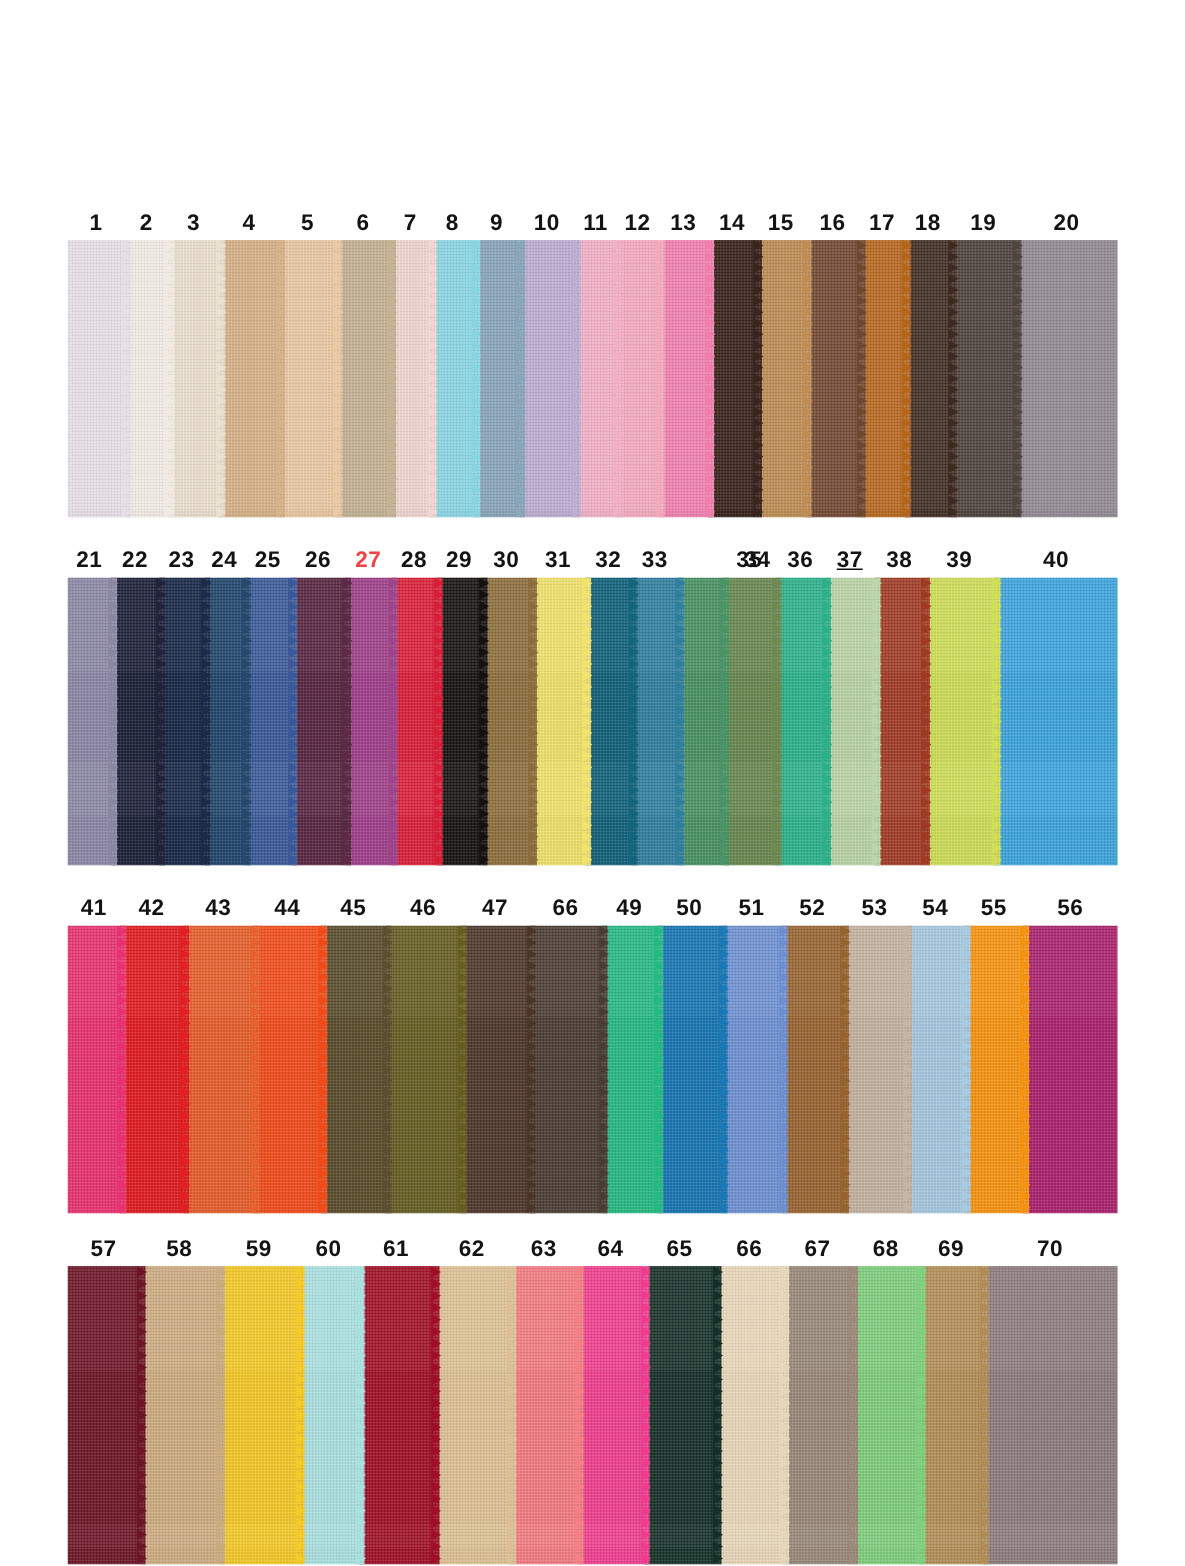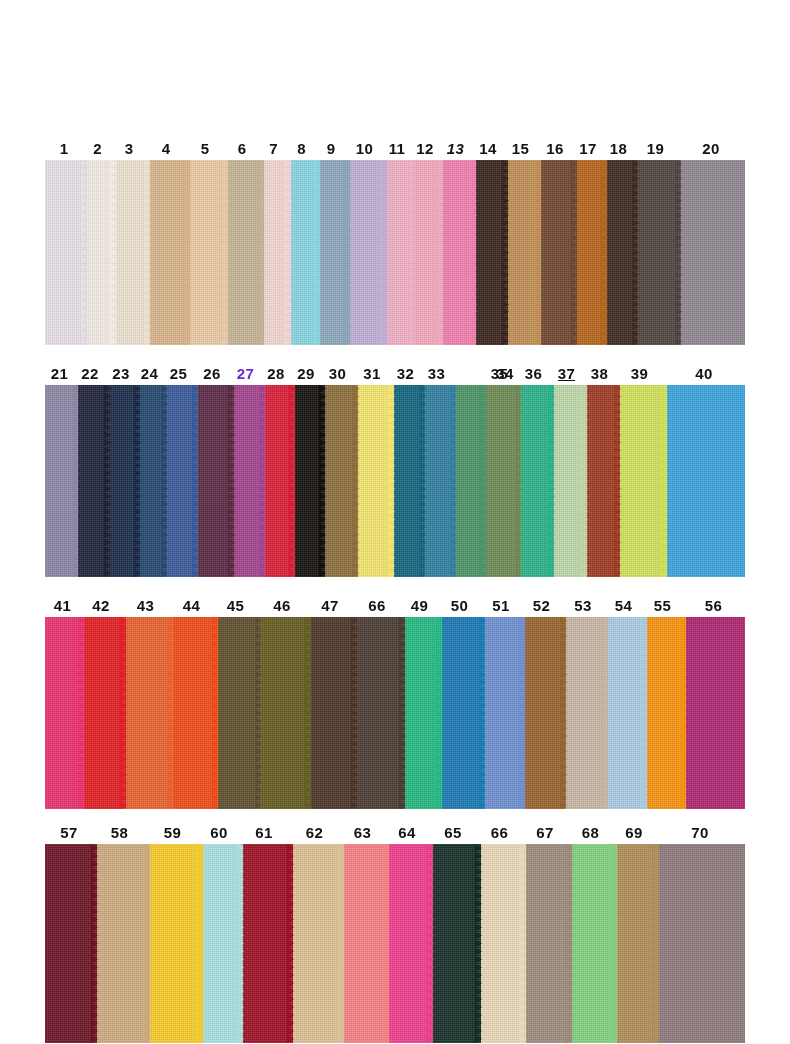--- a/index.html
+++ b/index.html
@@ -128,21 +128,21 @@
         <div class="lbl" style="left: 129px; color: rgb(19, 19, 19);">3</div>
         <div class="lbl" style="left: 166px; color: rgb(19, 19, 19);">4</div>
         <div class="lbl" style="left: 205px; color: rgb(19, 19, 19);">5</div>
         <div class="lbl" style="left: 242px; color: rgb(19, 19, 19);">6</div>
         <div class="lbl" style="left: 273.5px; color: rgb(19, 19, 19);">7</div>
         <div class="lbl" style="left: 301.5px; color: rgb(19, 19, 19);">8</div>
         <div class="lbl" style="left: 331px; color: rgb(19, 19, 19);">9</div>
         <div class="lbl" style="left: 364.5px; color: rgb(19, 19, 19);">10</div>
         <div class="lbl" style="left: 397px; color: rgb(19, 19, 19);">11</div>
         <div class="lbl" style="left: 425px; color: rgb(19, 19, 19);">12</div>
-        <div class="lbl" style="left: 455.5px; color: rgb(19, 19, 19); font-style: italic;">13</div>
+        <div class="lbl" style="left: 455.5px; color: rgb(19, 19, 19);">13</div>
         <div class="lbl" style="left: 488px; color: rgb(19, 19, 19);">14</div>
         <div class="lbl" style="left: 520.5px; color: rgb(19, 19, 19);">15</div>
         <div class="lbl" style="left: 555px; color: rgb(19, 19, 19);">16</div>
         <div class="lbl" style="left: 588px; color: rgb(19, 19, 19);">17</div>
         <div class="lbl" style="left: 618.5px; color: rgb(19, 19, 19); text-align: center;">18</div>
         <div class="lbl" style="left: 655.5px; color: rgb(19, 19, 19);">19</div>
         <div class="lbl" style="left: 711px; color: rgb(19, 19, 19);">20</div>
       </div>
       <div class="strip" style="height: 185px;">
         <div class="row-bg" style="background: rgb(238, 244, 246);"></div>
@@ -245,21 +245,21 @@
       </div>
     </div>
     <div class="block" style="top: 363px;">
       <div class="labels">
         <div class="lbl" style="left: 59.5px; color: rgb(19, 19, 19);">21</div>
         <div class="lbl" style="left: 90px; color: rgb(19, 19, 19);">22</div>
         <div class="lbl" style="left: 121px; color: rgb(19, 19, 19);">23</div>
         <div class="lbl" style="left: 149.5px; color: rgb(19, 19, 19);">24</div>
         <div class="lbl" style="left: 178.5px; color: rgb(19, 19, 19);">25</div>
         <div class="lbl" style="left: 212px; color: rgb(19, 19, 19);">26</div>
-        <div class="lbl" style="left: 245.5px; color: #6d28d9;">27</div>
+        <div class="lbl" style="left: 245.5px; color: #ef4444;">27</div>
         <div class="lbl" style="left: 276px; color: rgb(19, 19, 19);">28</div>
         <div class="lbl" style="left: 306px; color: rgb(19, 19, 19);">29</div>
         <div class="lbl" style="left: 337.5px; color: rgb(19, 19, 19);">30</div>
         <div class="lbl" style="left: 372px; color: rgb(19, 19, 19);">31</div>
         <div class="lbl" style="left: 405.5px; color: rgb(19, 19, 19);">32</div>
         <div class="lbl" style="left: 436.5px; color: rgb(19, 19, 19);">33</div>
         <div class="lbl" style="left: 467px; color: rgb(19, 19, 19); margin-left: 38px;">34</div>
         <div class="lbl" style="left: 499.5px; color: rgb(19, 19, 19);">35</div>
         <div class="lbl" style="left: 533.5px; color: rgb(19, 19, 19);">36</div>
         <div class="lbl" style="left: 566.5px; color: rgb(19, 19, 19); text-decoration: underline;">37</div>

